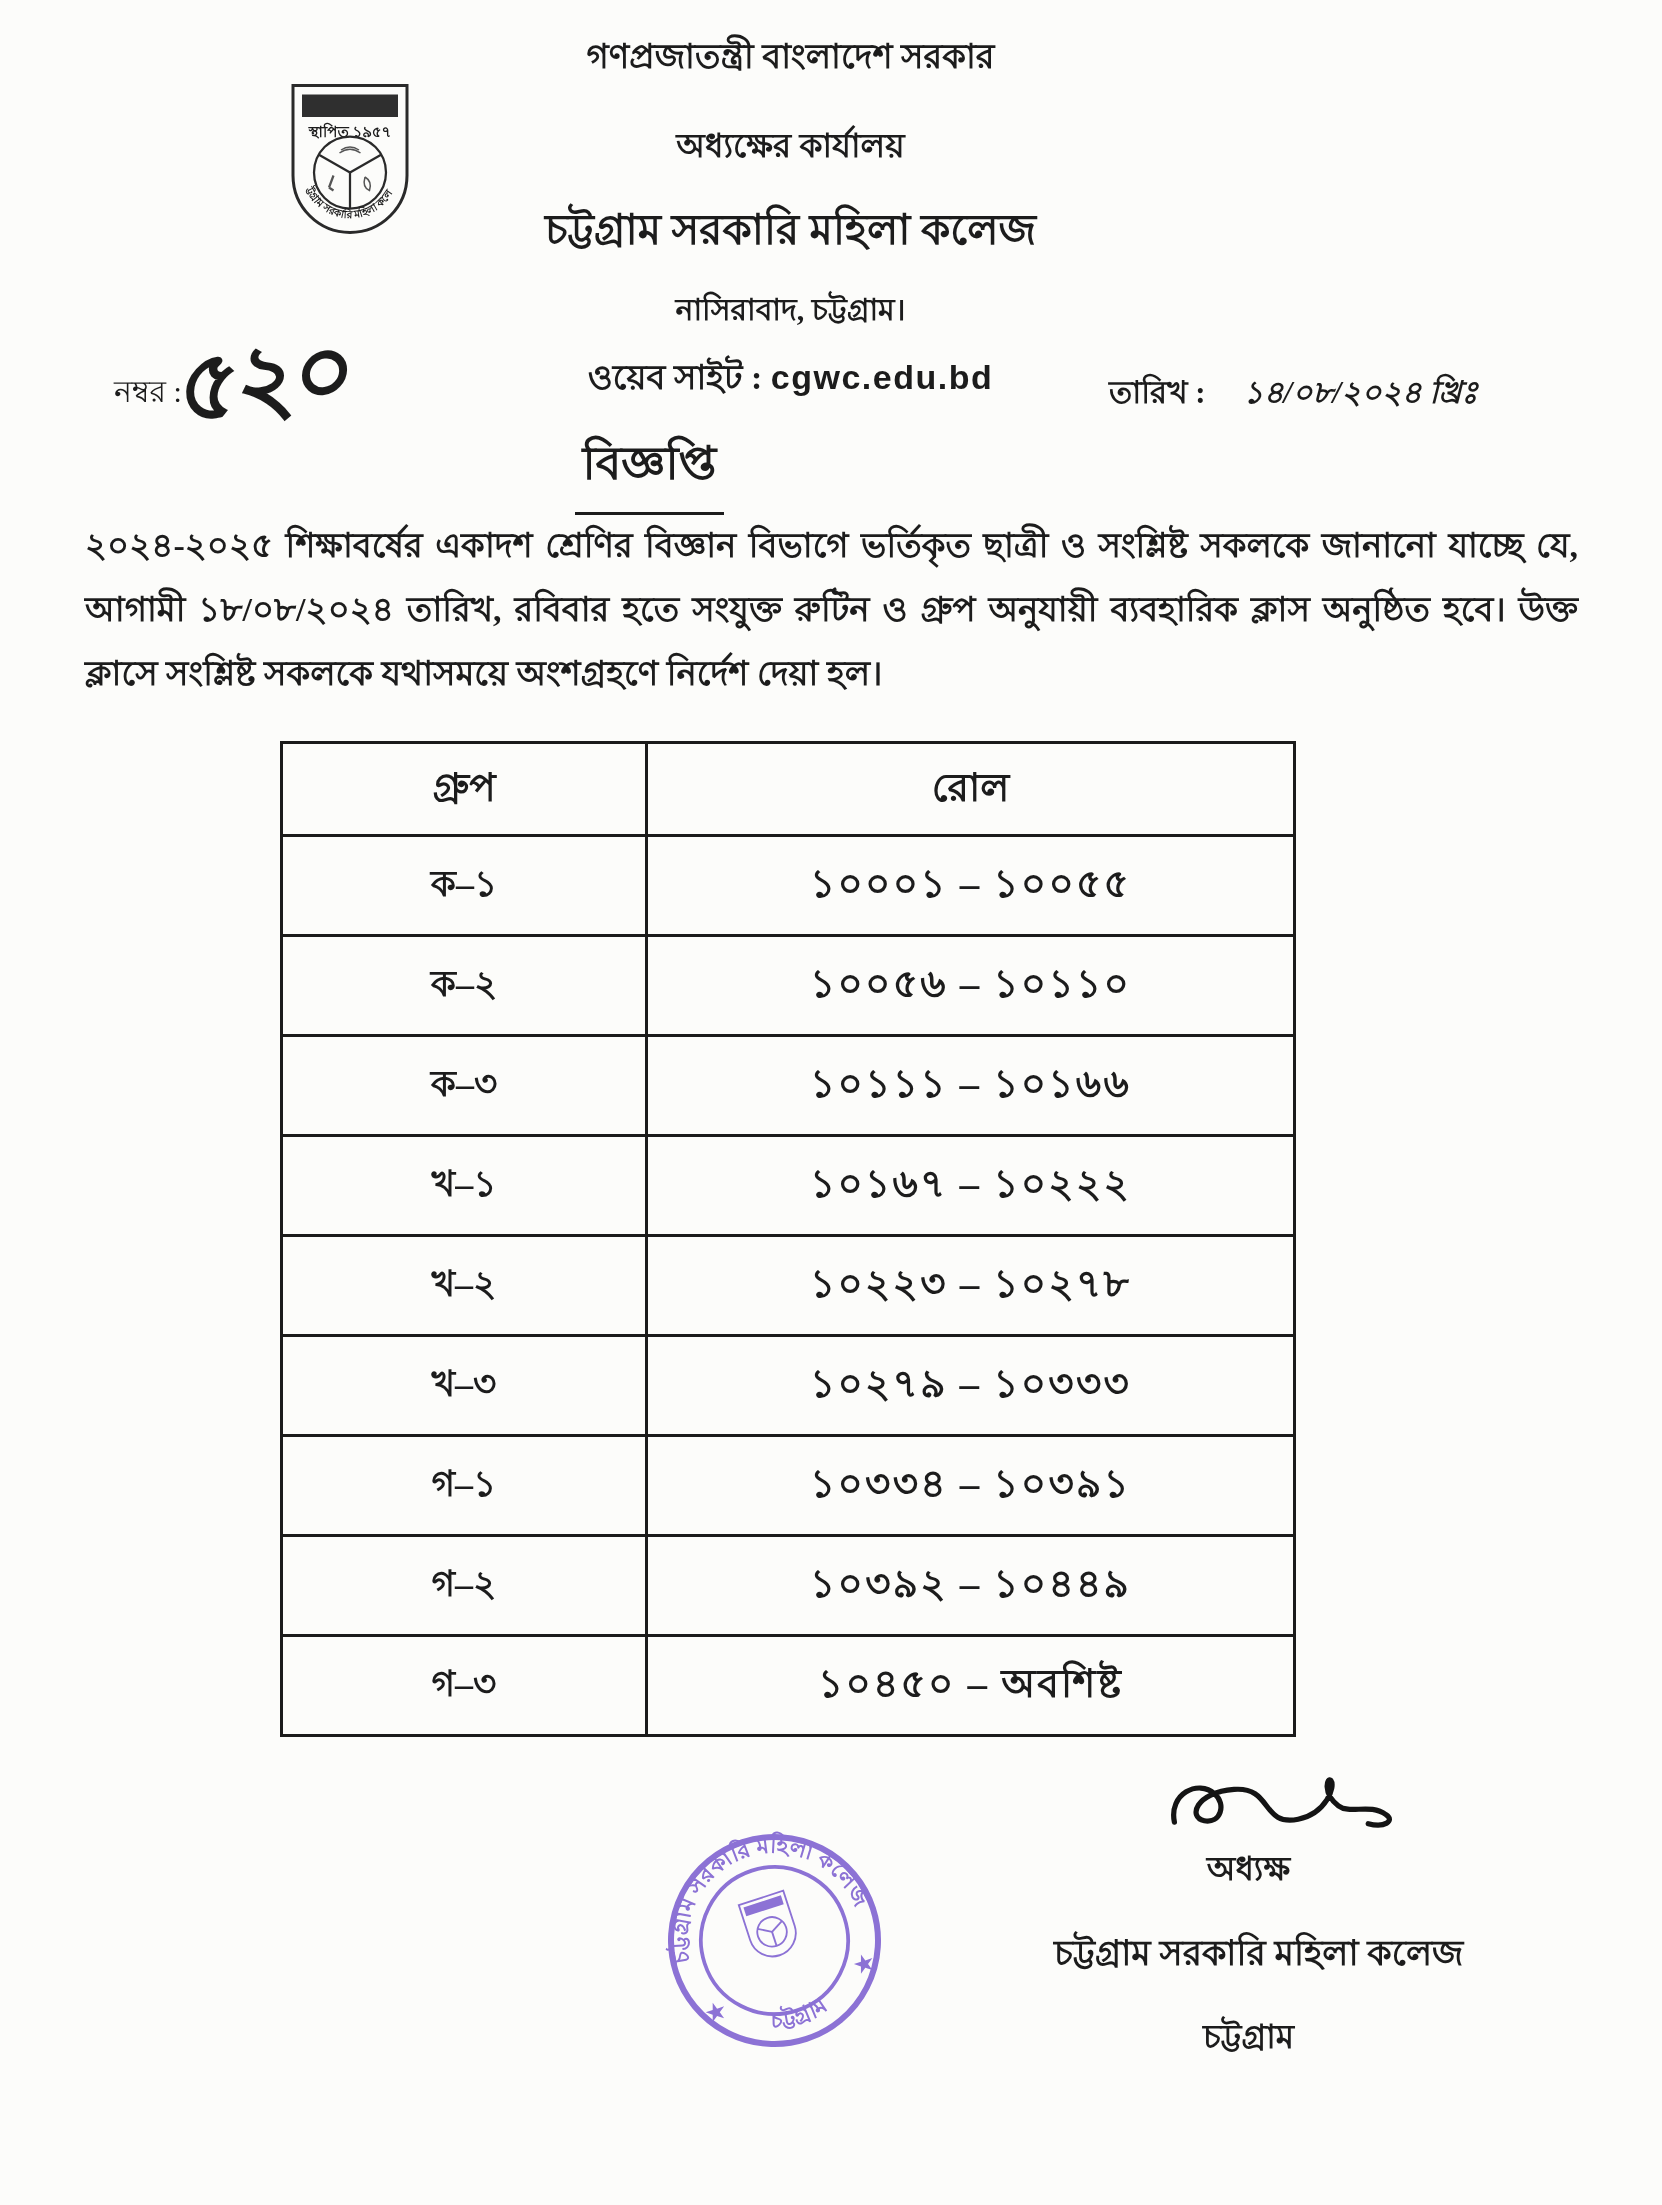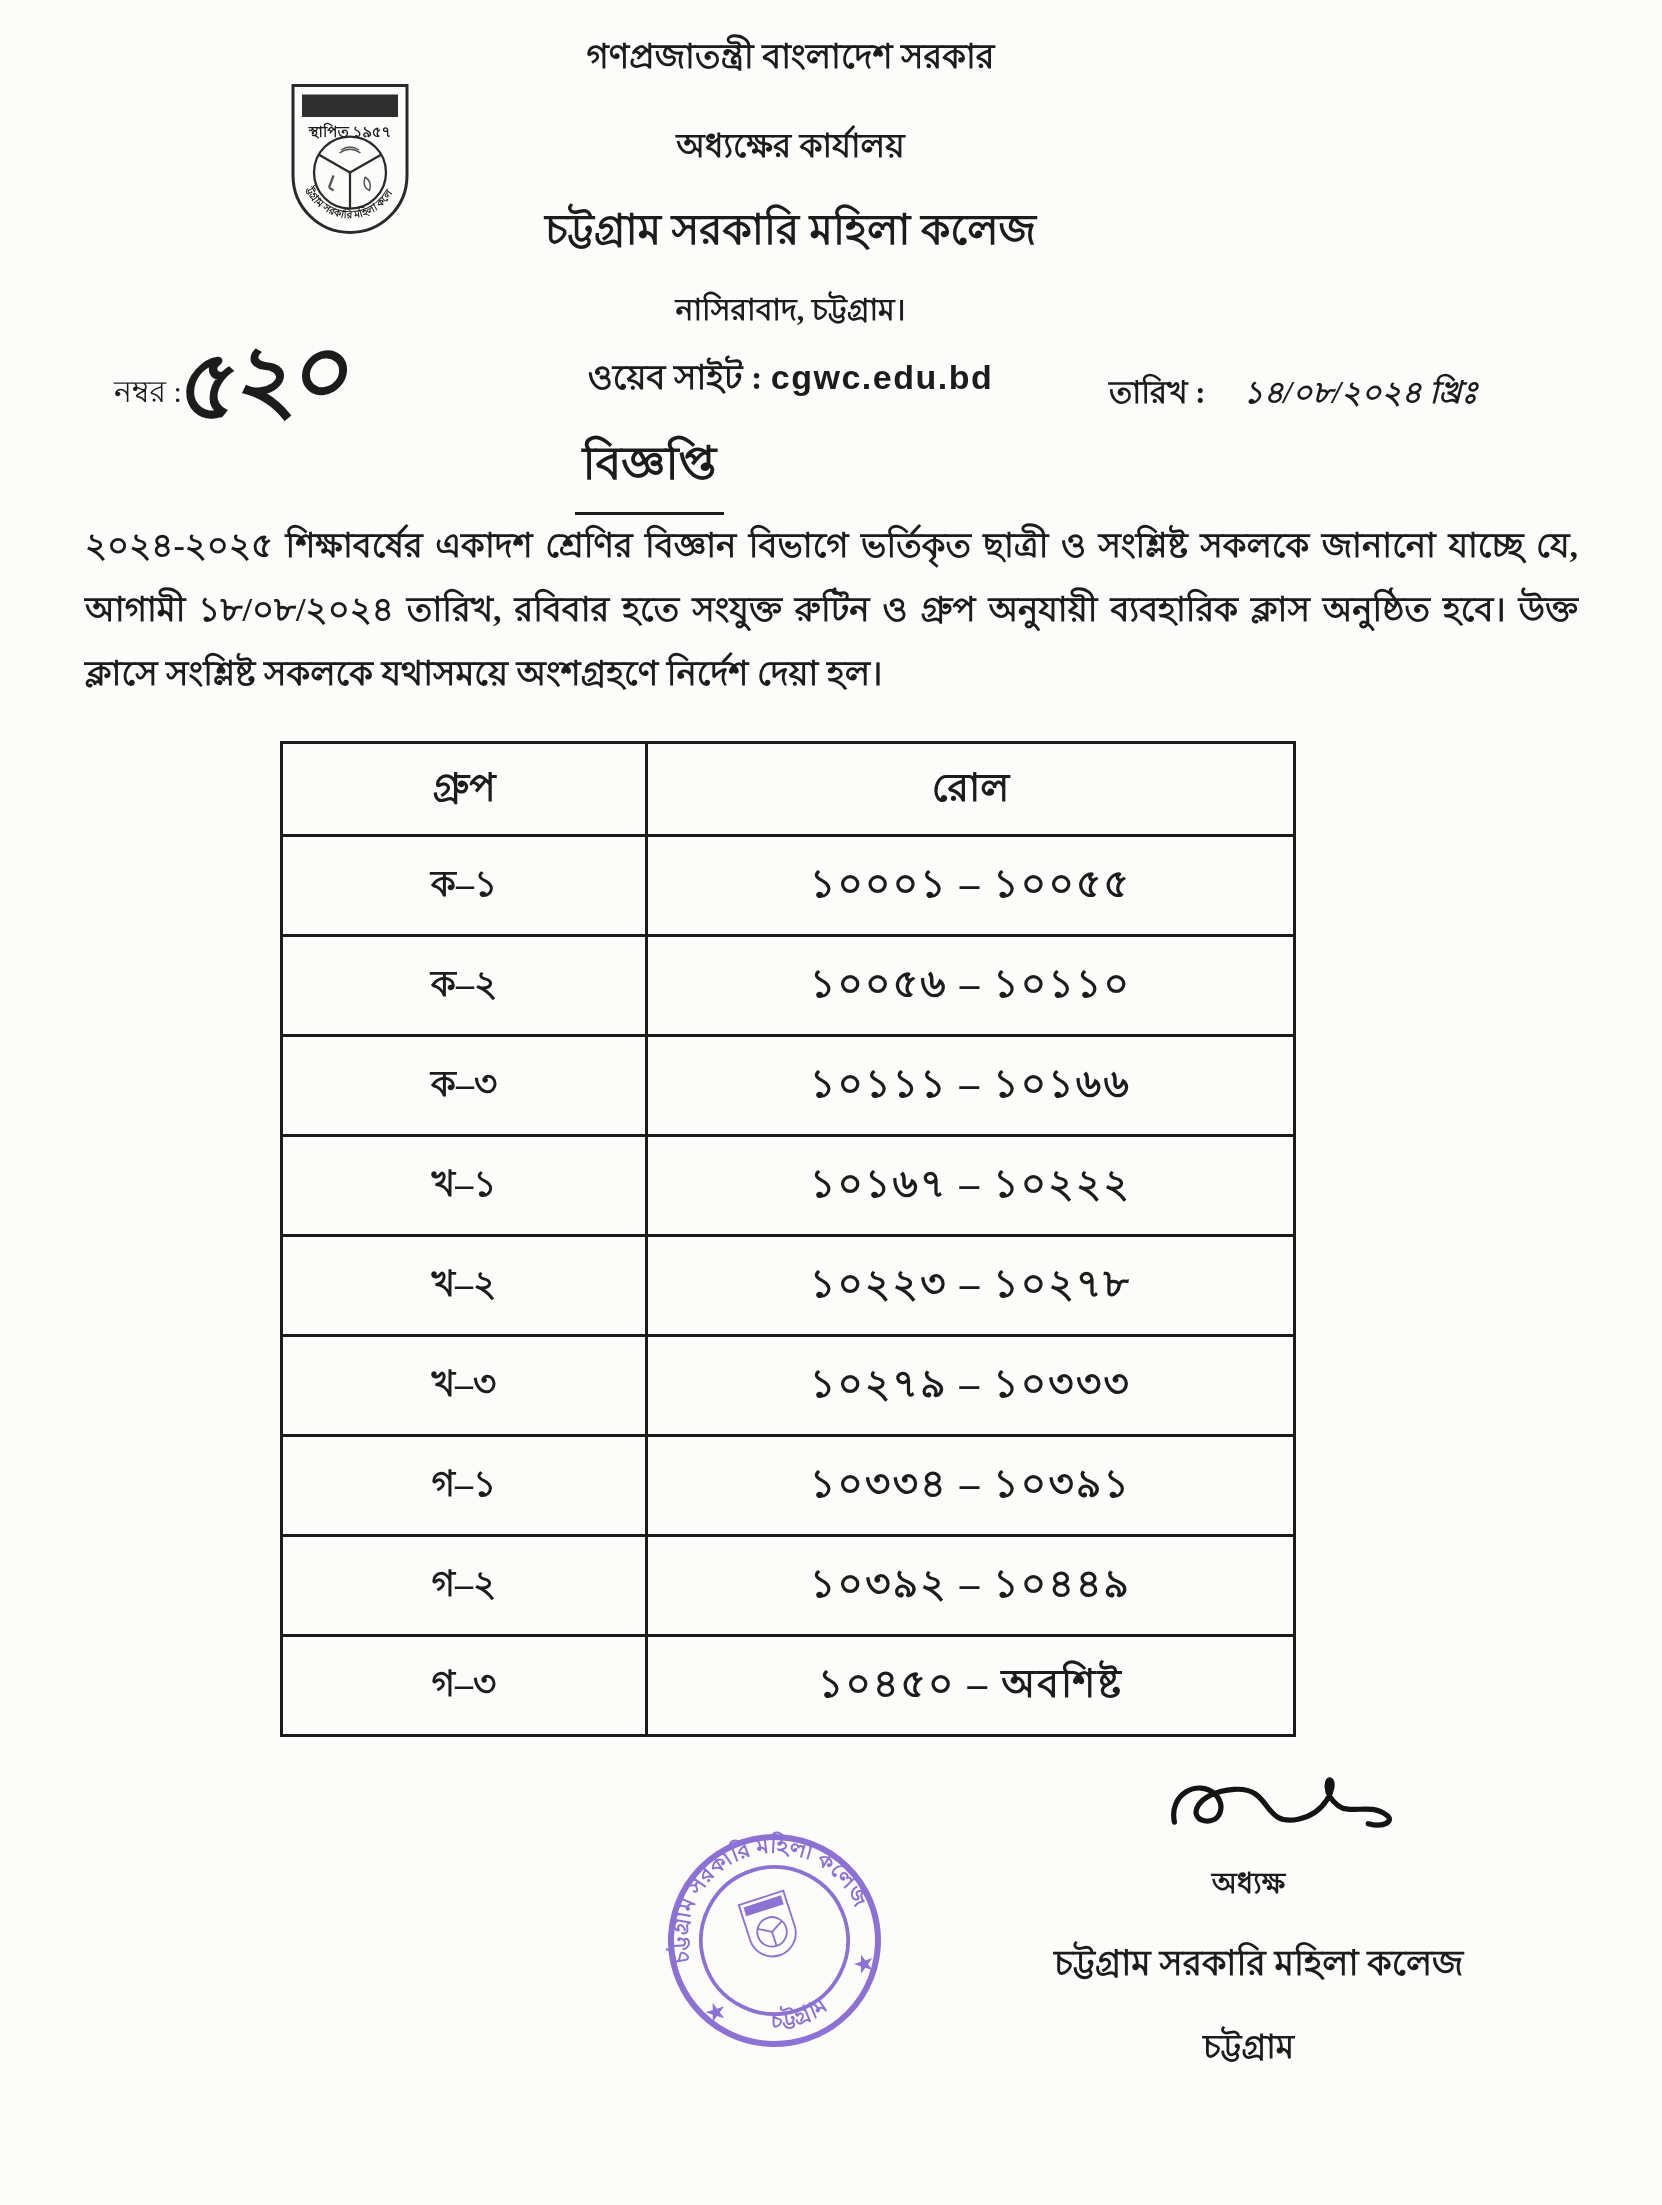--- a/index.html
+++ b/index.html
@@ -82,21 +82,21 @@
   .notice-table col.c1 { width: 365px; }
   .notice-table col.c2 { width: 648px; }
   .notice-table th { height: 88px; font-size: 39px; }
   .notice-table td { height: 95px; }
   .td-group { font-size: 36px; }
   .td-roll  { font-size: 39px; letter-spacing: 2.2px; }
 
   
   .sig-mark { position: absolute; left: 1162px; top: 1773px; width: 247px; height: 82px; }
   .sig-block { position: absolute; left: 1054px; top: 1843px; width: 389px; text-align: center; }
-  .sig-designation { font-size: 29px; font-weight: bold; margin-bottom: 27px; margin-top: 17px; }
+  .sig-designation { font-size: 33px; font-weight: bold; margin-bottom: 27px; }
   .sig-organization { font-size: 35px; font-weight: bold; margin-bottom: 25.5px; white-space: nowrap; }
   .sig-location { font-size: 33px; font-weight: bold; }
 
   
   .seal { position: absolute; left: 662px; top: 1828px; width: 225px; height: 225px; opacity: 0.88; }
   .seal svg { width: 100%; height: 100%; }
 </style>
 </head>
 <body>
 

